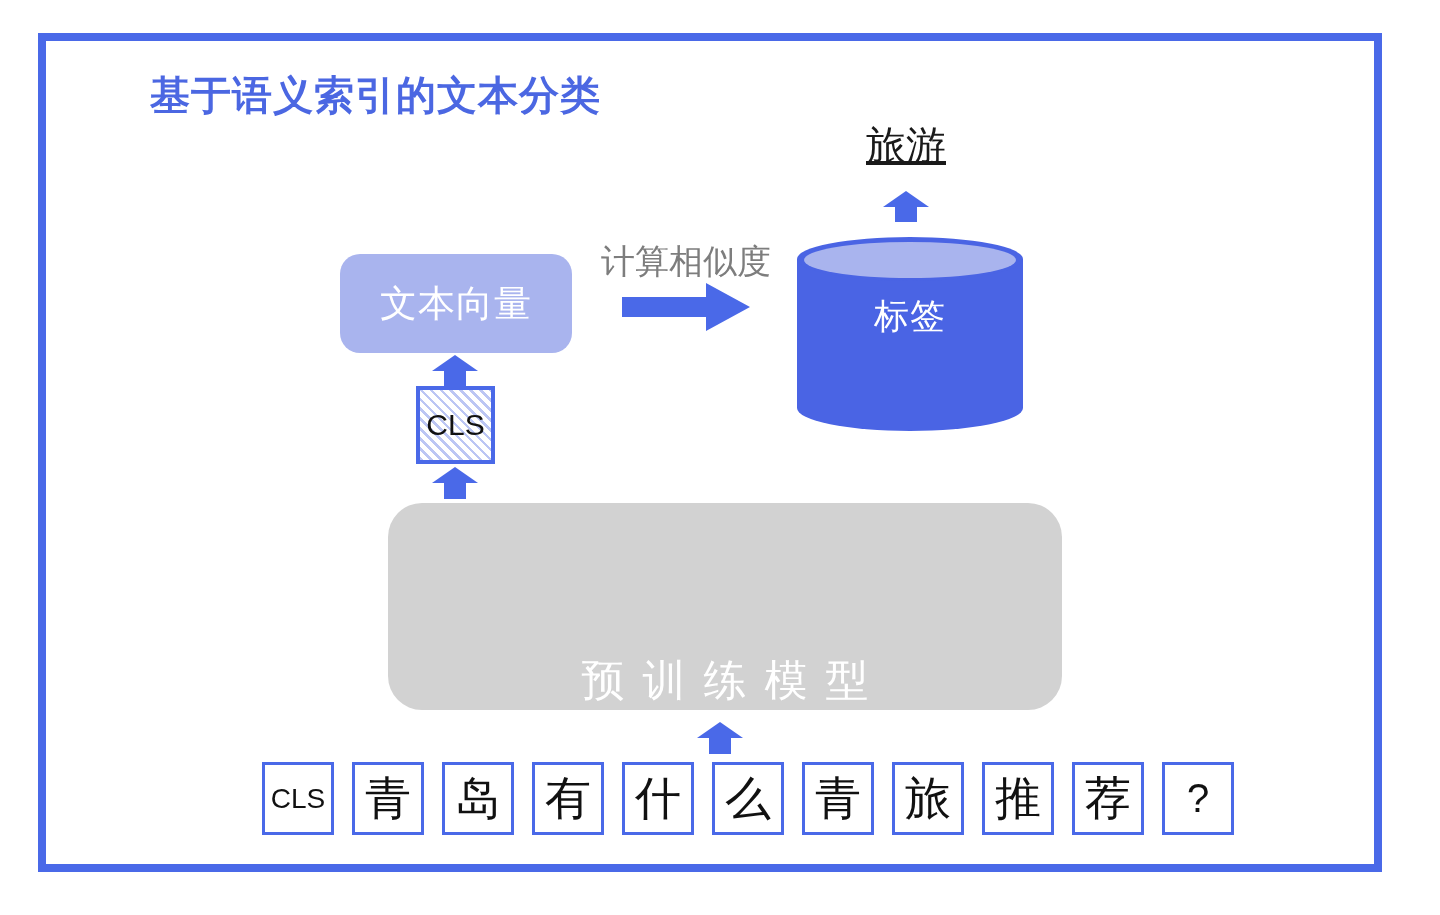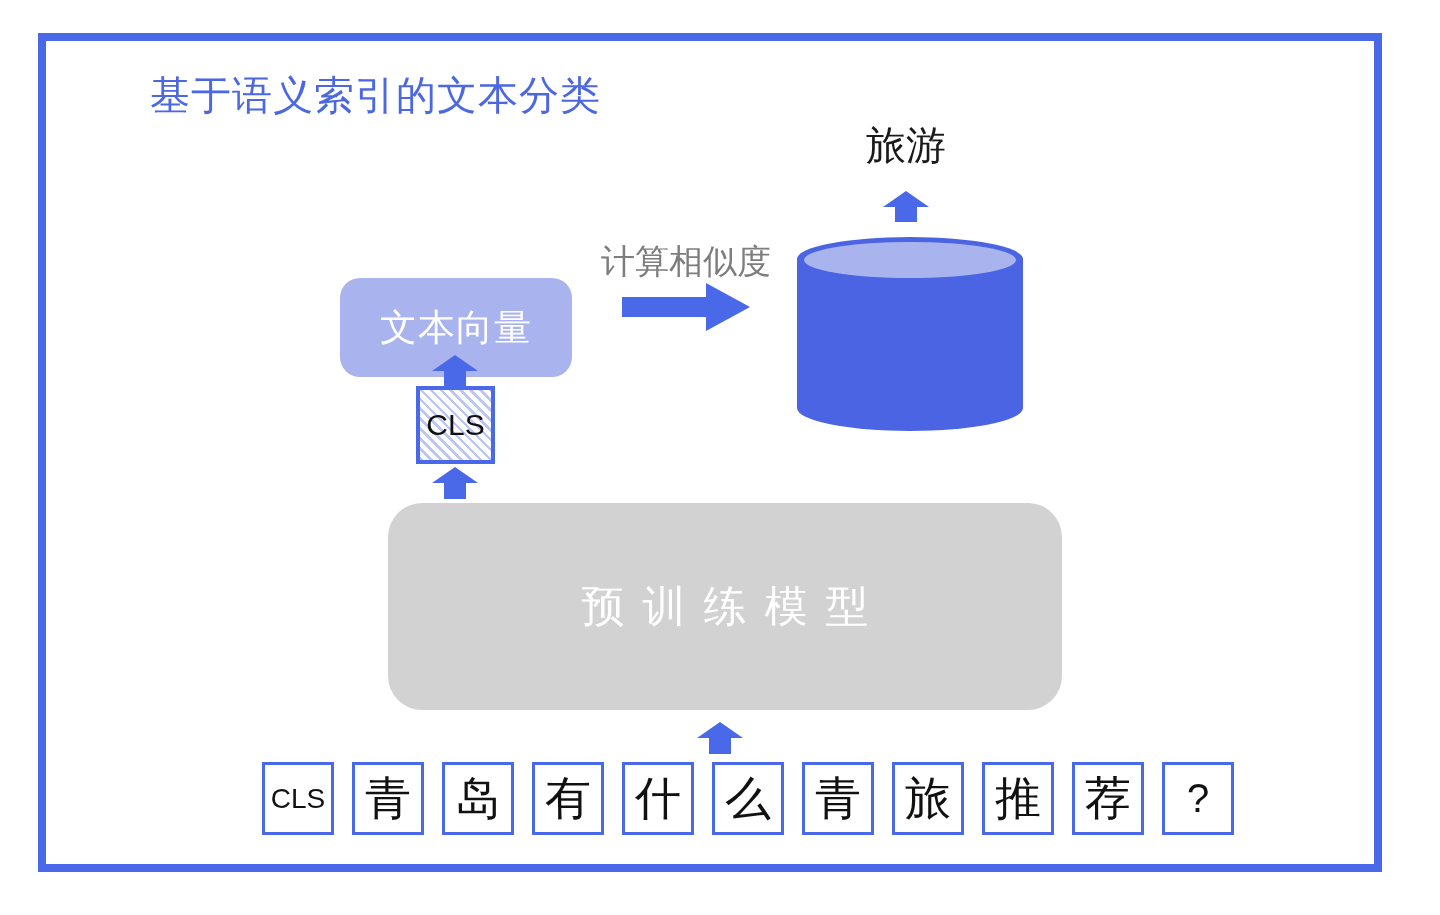--- a/index.html
+++ b/index.html
@@ -17,56 +17,56 @@
     font-family:"Liberation Sans", sans-serif;
     width:1440px;height:915px;position:relative;overflow:hidden;
   }
   .stage{position:absolute;left:0;top:0;width:1440px;height:915px;background:#fff;}
   .frame{
     position:absolute;left:38px;top:33px;width:1344px;height:839px;
     border:8px solid var(--accent);background:#fff;
   }
   .title{
     position:absolute;left:150px;top:68px;
-    font-size:40px;font-weight:normal;color:var(--title-blue);
+    font-size:40px;font-weight:bold;color:var(--title-blue);
     letter-spacing:1px;white-space:nowrap;
   }
   .vector-box{
     position:absolute;left:340px;top:254px;width:232px;height:99px;
     background:var(--light-fill);border-radius:20px;
     display:flex;align-items:center;justify-content:center;
-    color:#fff;font-size:37px;letter-spacing:1px;margin-top:24px;
+    color:#fff;font-size:37px;letter-spacing:1px;
   }
   .sim-label{
     position:absolute;left:588px;top:239px;width:196px;
     text-align:center;color:var(--label-gray);font-size:34px;white-space:nowrap;
   }
   .arrow{position:absolute;color:var(--accent);}
   .arrow svg{display:block;}
   .cylinder{position:absolute;left:797px;top:236px;width:226px;height:196px;}
   .cylinder svg{display:block;}
   .cyl-text{
     position:absolute;left:0;top:58px;width:100%;
     text-align:center;color:#fff;font-size:35px;line-height:43px;letter-spacing:1px;
   }
   .travel-label{
     position:absolute;left:833px;top:118px;width:146px;
-    text-align:center;color:var(--ink);font-size:40px;white-space:nowrap;
+    text-align:center;color:var(--ink);font-size:40px;white-space:nowrap;text-decoration:underline;
   }
   .cls-box{
     position:absolute;left:416px;top:386px;width:79px;height:78px;
     border:4px solid var(--accent);
     background:repeating-linear-gradient(45deg,#bcc6f4 0 2.5px,#ffffff 2.5px 7px);
     display:flex;align-items:center;justify-content:center;
     color:#111;font-size:30px;
   }
   .model-box{
     position:absolute;left:388px;top:503px;width:674px;height:207px;
     background:var(--gray-box);border-radius:34px;
-    display:flex;align-items:center;justify-content:center;
+    display:flex;align-items:flex-end;justify-content:center;
     color:#fff;font-size:43px;letter-spacing:18px;text-indent:18px;
   }
   .token-row{
     position:absolute;left:262px;top:762px;display:flex;gap:18px;
   }
   .token{
     width:72px;height:73px;border:3px solid var(--accent);background:#fff;
     display:flex;align-items:center;justify-content:center;
     color:#111;font-size:46px;flex:0 0 auto;
   }
@@ -90,20 +90,21 @@
     </svg>
   </div>
 
   <div class="cylinder">
     <svg width="226" height="196" viewBox="0 0 226 196">
       <path d="M0 23 L0 172 A113 23 0 0 0 226 172 L226 23 Z" fill="var(--accent-deep)"></path>
       <ellipse cx="113" cy="23" rx="113" ry="22" fill="var(--accent-deep)"></ellipse>
       <ellipse cx="113" cy="24" rx="106" ry="18" fill="var(--light-fill)"></ellipse>
     </svg>
     <div class="cyl-text">
+      <div>标签</div>
     </div>
   </div>
 
   <div class="arrow" style="left:883px;top:191px;">
     <svg width="46" height="31" viewBox="0 0 46 31">
       <polygon points="23,0 46,16 34,16 34,31 12,31 12,16 0,16" fill="currentColor"></polygon>
     </svg>
   </div>
 
   <div class="travel-label">旅游</div>

